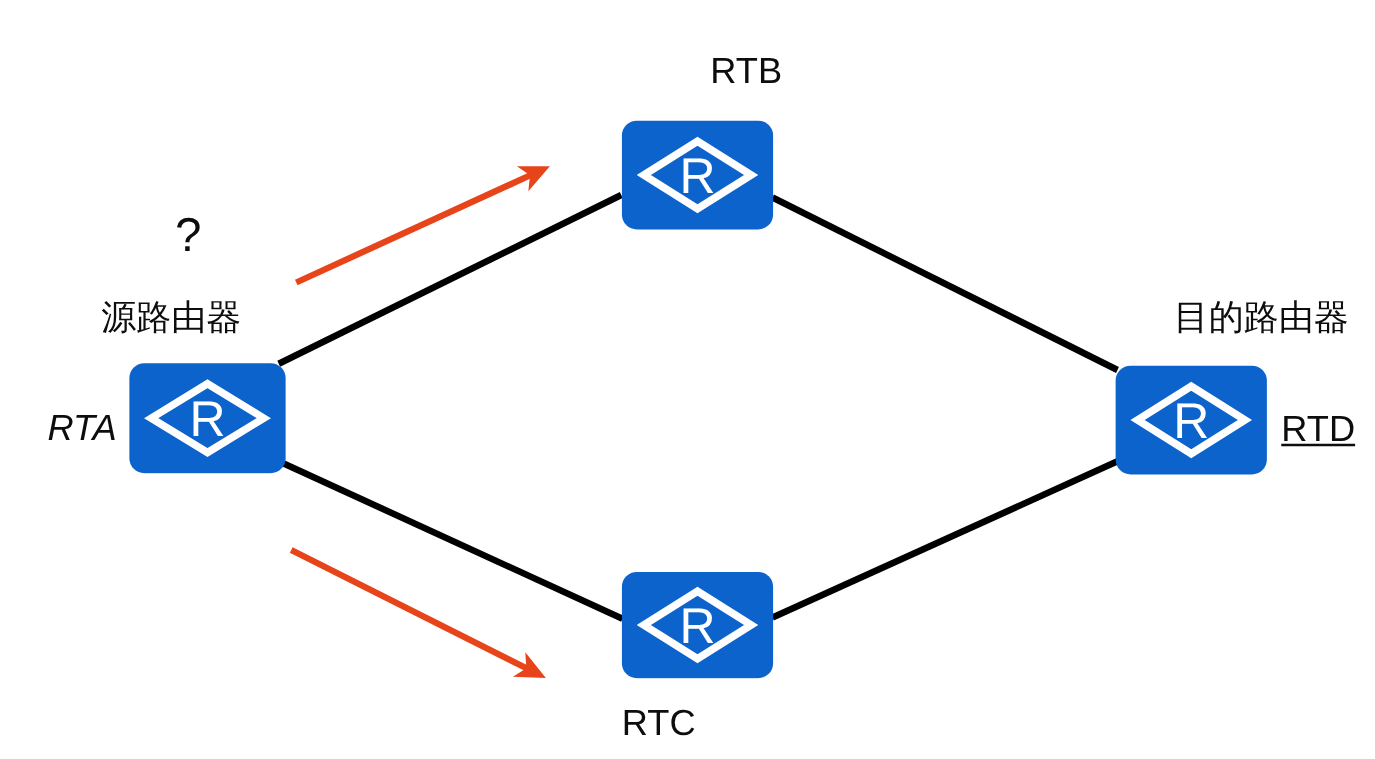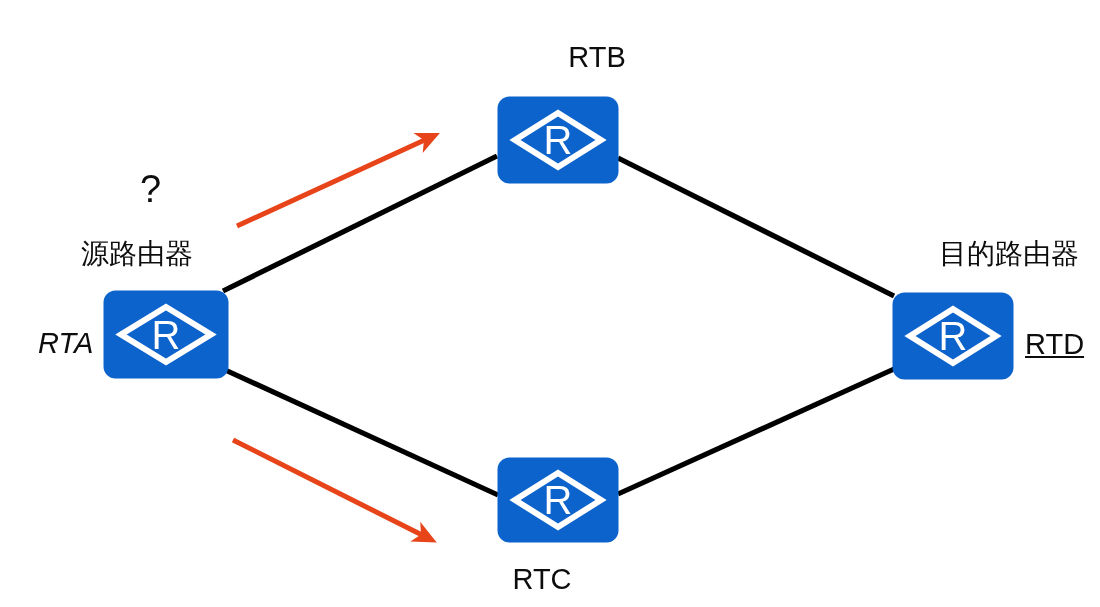--- a/index.html
+++ b/index.html
@@ -115,19 +115,19 @@
   </div>
 
   <div class="txt qmark" style="left:140px; top:170px;">?</div>
 
   <div class="txt lbl-cn" style="left:81px; top:240px;">源路由器</div>
 
   <div class="txt lbl-en" style="left:38px; top:329px;font-style:italic;">RTA</div>
 
   <div class="txt lbl-en centered" style="left:557px; top:43px;margin-left:40px;">RTB</div>
 
-  <div class="txt lbl-en centered" style="left:542px; top:565px;">RTC</div>
+  <div class="txt lbl-en centered" style="left:527px; top:565px;">RTC</div>
 
   <div class="txt lbl-cn" style="left:895px; top:240px;margin-left:44px;">目的路由器</div>
 
   <div class="txt lbl-en" style="left:1025px; top:330px;text-decoration:underline;">RTD</div>
 
 </div>
 
 </body></html>

